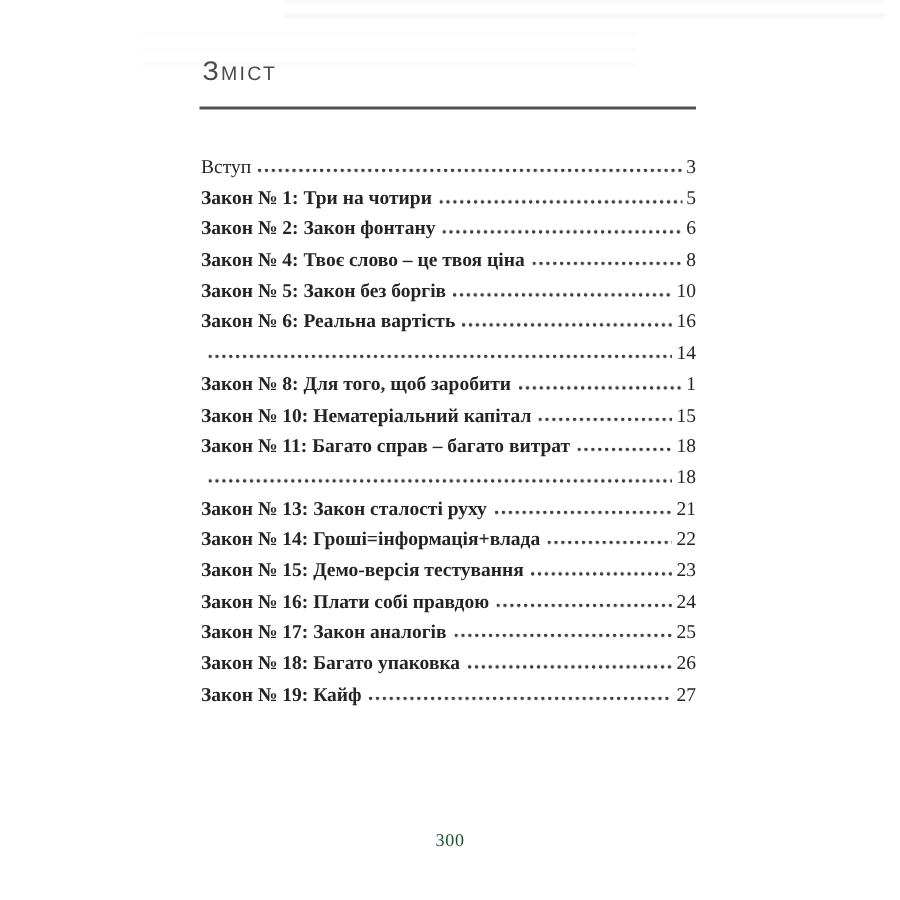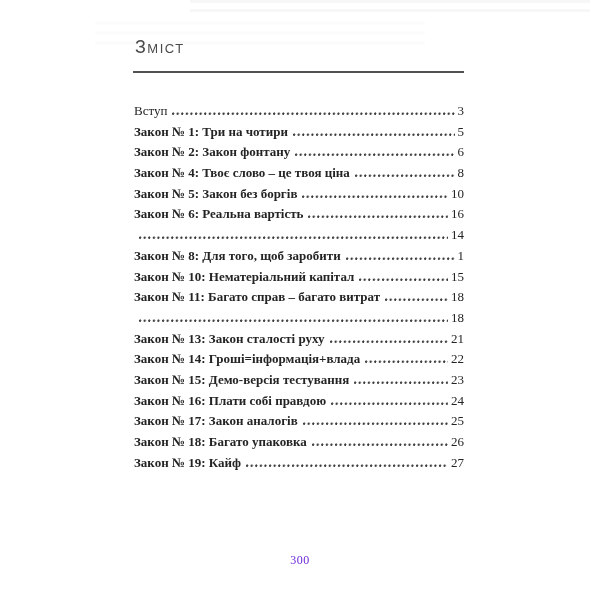--- a/index.html
+++ b/index.html
@@ -84,21 +84,21 @@
   .toc-page { flex: 0 0 auto; text-align: right; }
 
   .footer-page {
     position: absolute;
     left: 0;
     top: 553px;
     width: 600px;
     text-align: center;
     font-size: 12px;
     letter-spacing: 0.5px;
-    color: #6d28d9;
+    color: #14532d;
   }
 </style>
 </head>
 <body>
 
 <div class="page">
 
   <div class="scan-ghost-a"></div>
   <div class="scan-ghost-b"></div>
 

